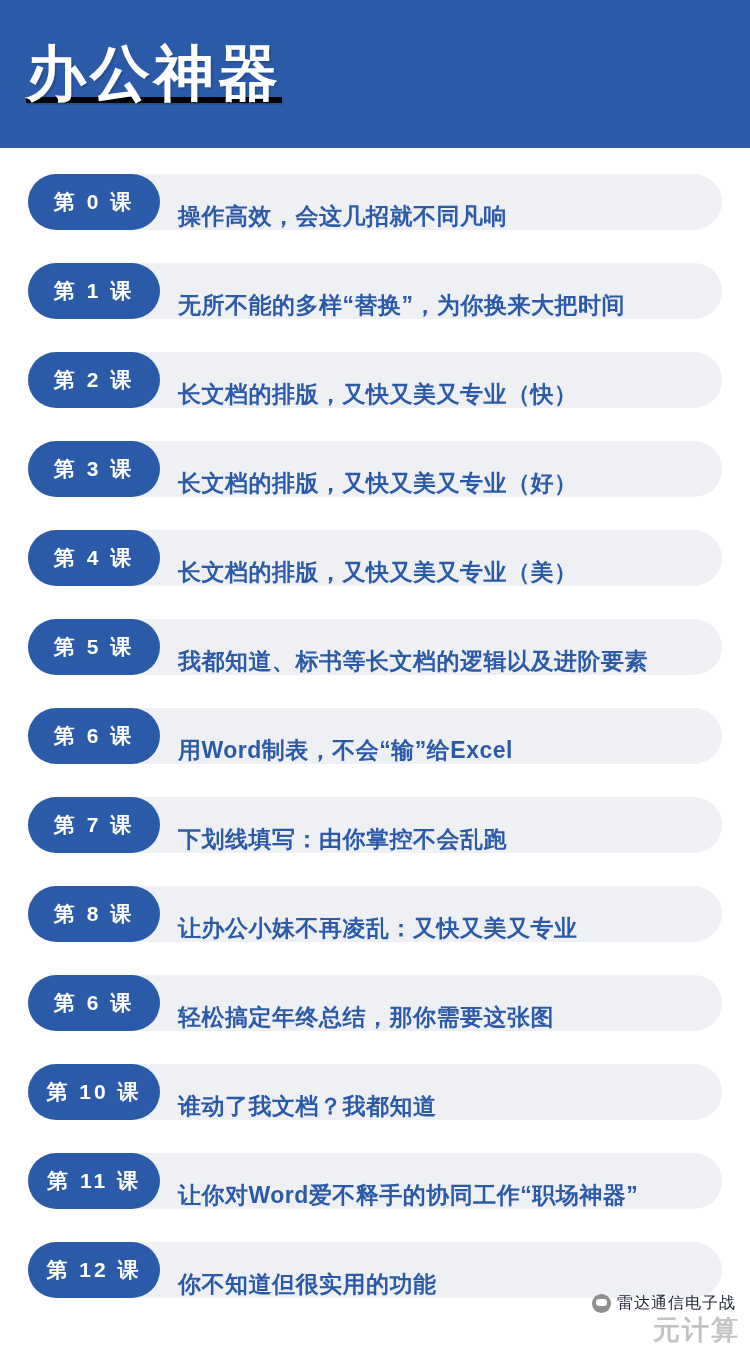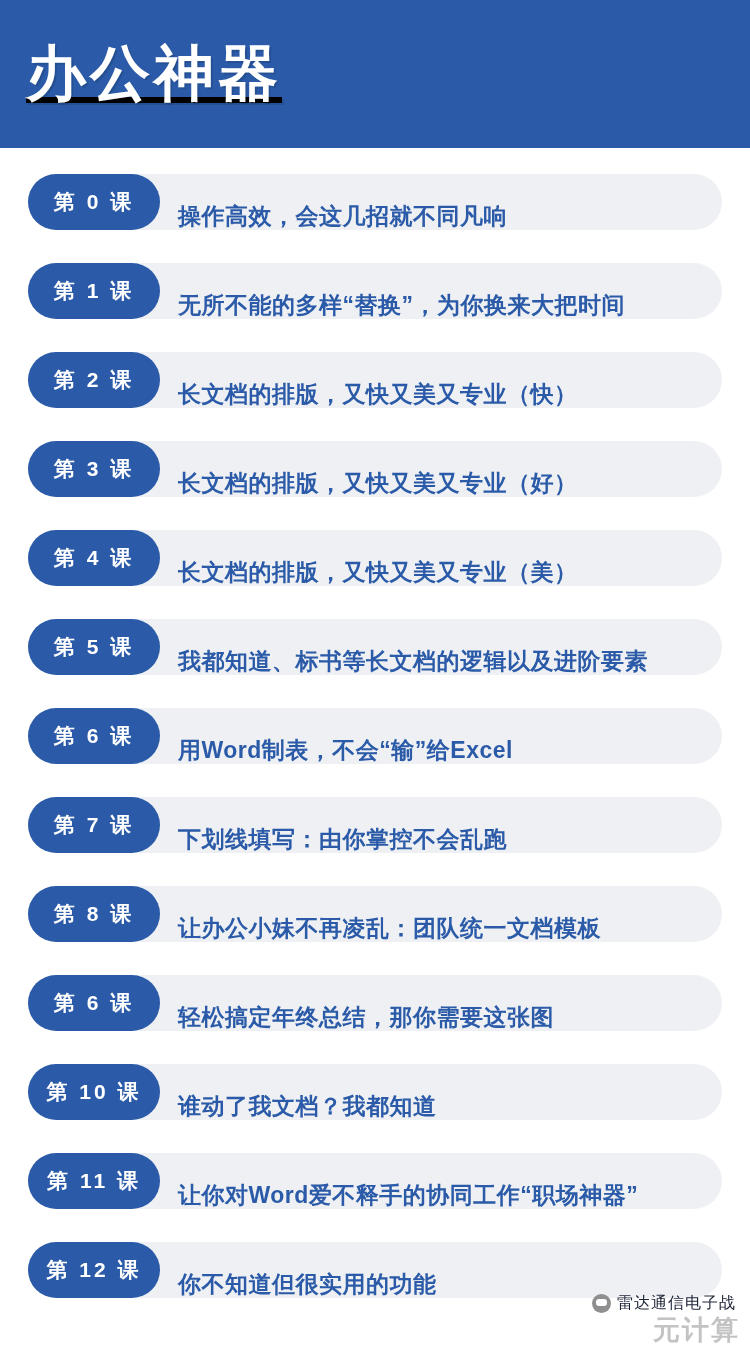--- a/index.html
+++ b/index.html
@@ -201,21 +201,21 @@
 
   <div class="lesson-row">
     <div class="lesson-bar"></div>
     <div class="lesson-tag">第 7 课</div>
     <div class="lesson-text">下划线填写：由你掌控不会乱跑</div>
   </div>
 
   <div class="lesson-row">
     <div class="lesson-bar"></div>
     <div class="lesson-tag">第 8 课</div>
-    <div class="lesson-text">让办公小妹不再凌乱：团队统一文档模板</div>
+    <div class="lesson-text">让办公小妹不再凌乱：又快又美又专业</div>
   </div>
 
   <div class="lesson-row">
     <div class="lesson-bar"></div>
     <div class="lesson-tag">第 6 课</div>
     <div class="lesson-text">轻松搞定年终总结，那你需要这张图</div>
   </div>
 
   <div class="lesson-row">
     <div class="lesson-bar"></div>

